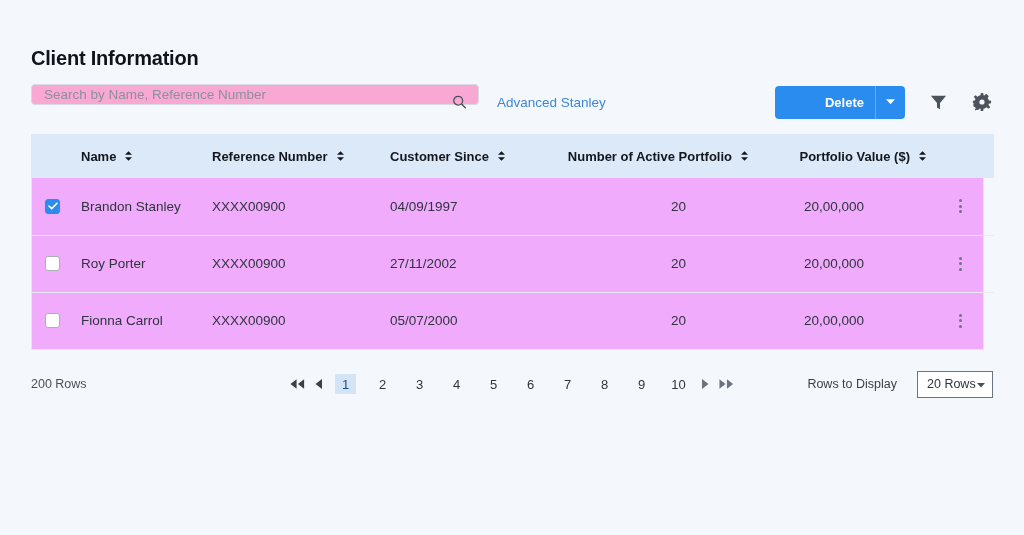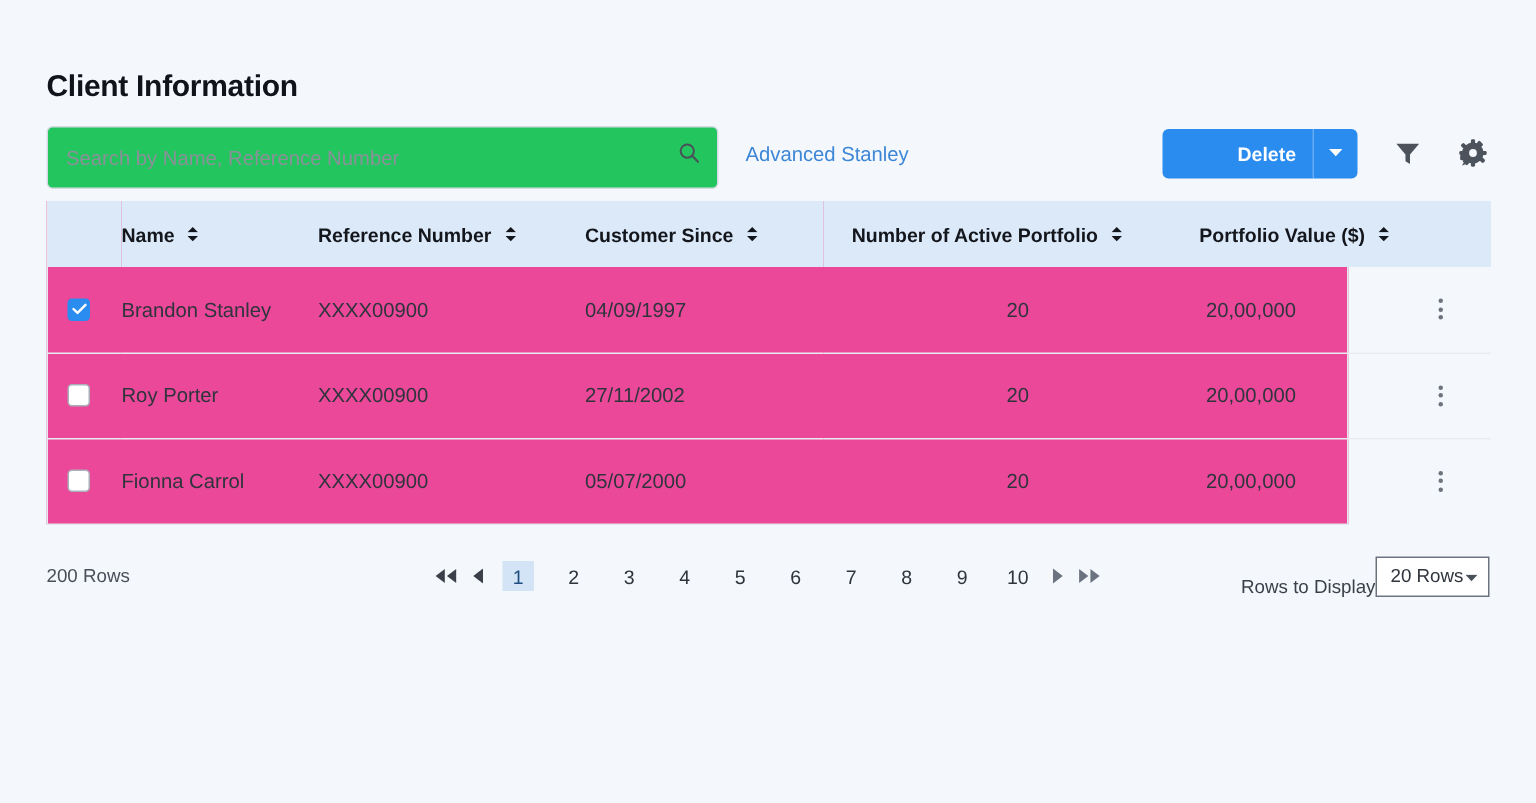--- a/index.html
+++ b/index.html
@@ -19,23 +19,23 @@
 
   
   .toolbar {
     display: flex; align-items: center;
     margin-top: 14px; height: 36px;
   }
   .search-wrap {
     position: relative; width: 448px; height: 36px;
   }
   .search-input {
-    width: 100%; height: 42px;
+    width: 100%; height: 21px;
     border: 1px solid #d6dbe3; border-radius: 4px;
-    background: #22c55e;
+    background: #f9a8d4;
     padding: 0 38px 0 12px;
     font-family: "Liberation Sans", sans-serif;
     font-size: 13.5px; color: #3a3f49;
     outline: none;
   }
   .search-input::placeholder { color: #8b9199; }
   .search-icon {
     position: absolute; right: 11px; top: 50%;
     transform: translateY(-50%);
     width: 17px; height: 17px;
@@ -67,24 +67,24 @@
   }
   .icon-btn {
     width: 22px; height: 22px; margin-left: 22px;
     display: flex; align-items: center; justify-content: center;
     cursor: pointer; background: none; border: none;
   }
 
   
   .table-card {
     margin-top: 14px;
-    background: #ec4899;
+    background: #f0abfc;
     border: 1px solid #e3e8ee;
     border-top: none;
-    width: 868px;
+    width: 953px;
   }
   table { width: 100%; border-collapse: collapse; table-layout: fixed; }
   thead tr { background: #dce9f8; height: 44px; }
   th {
     font-size: 13px; font-weight: bold; color: #13161c;
     text-align: left; padding: 0;
     vertical-align: middle;
   }
   th .th-inner { display: flex; align-items: center; gap: 9px; }
   th.num .th-inner { justify-content: flex-end; }
@@ -137,21 +137,21 @@
     display: flex; align-items: center; justify-content: center;
     padding: 0 4px; cursor: pointer; height: 20px;
   }
   .pg-num {
     min-width: 21px; height: 20px; margin: 0 8px;
     display: flex; align-items: center; justify-content: center;
     font-size: 13px; color: #2f343d; cursor: pointer;
   }
   .pg-num.active { background: #d3e4f7; color: #1d4f80; font-weight: normal; }
   .footer-right {
-    margin-left: auto; display: flex; align-items: flex-end; gap: 0;
+    margin-left: auto; display: flex; align-items: center; gap: 20px;
   }
   .rtd-label { font-size: 12.5px; color: #3a3f49; }
   .rtd-select {
     width: 76px; height: 27px;
     border: 1px solid #6b7280; background: #ffffff;
     display: flex; align-items: center; justify-content: space-between;
     padding: 0 7px 0 9px; cursor: pointer;
     font-size: 12.5px; color: #2f343d;
   }
 </style>

